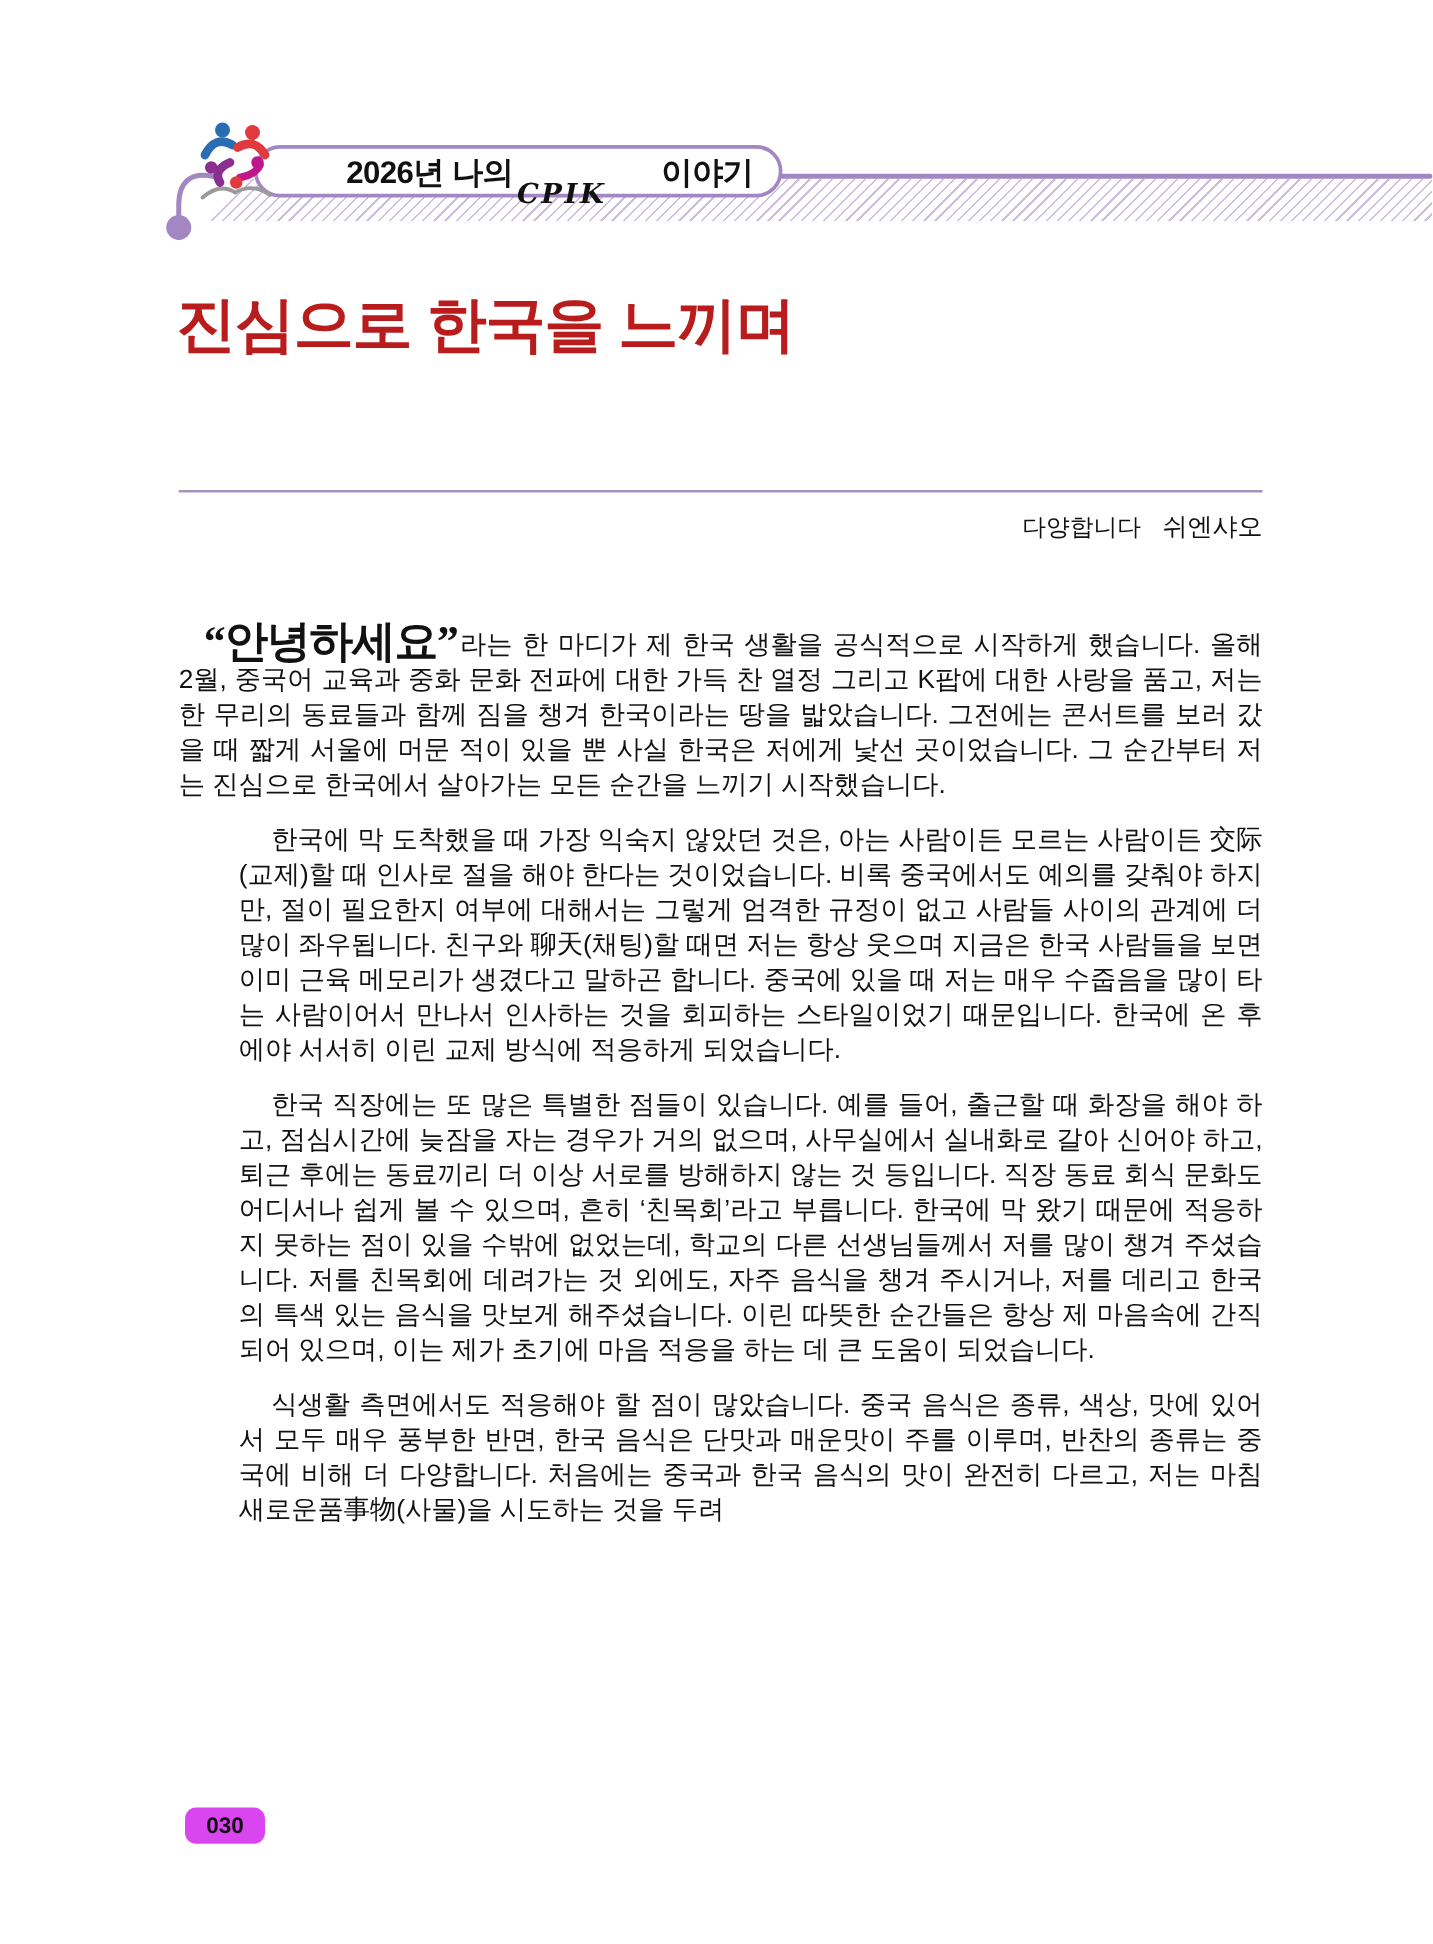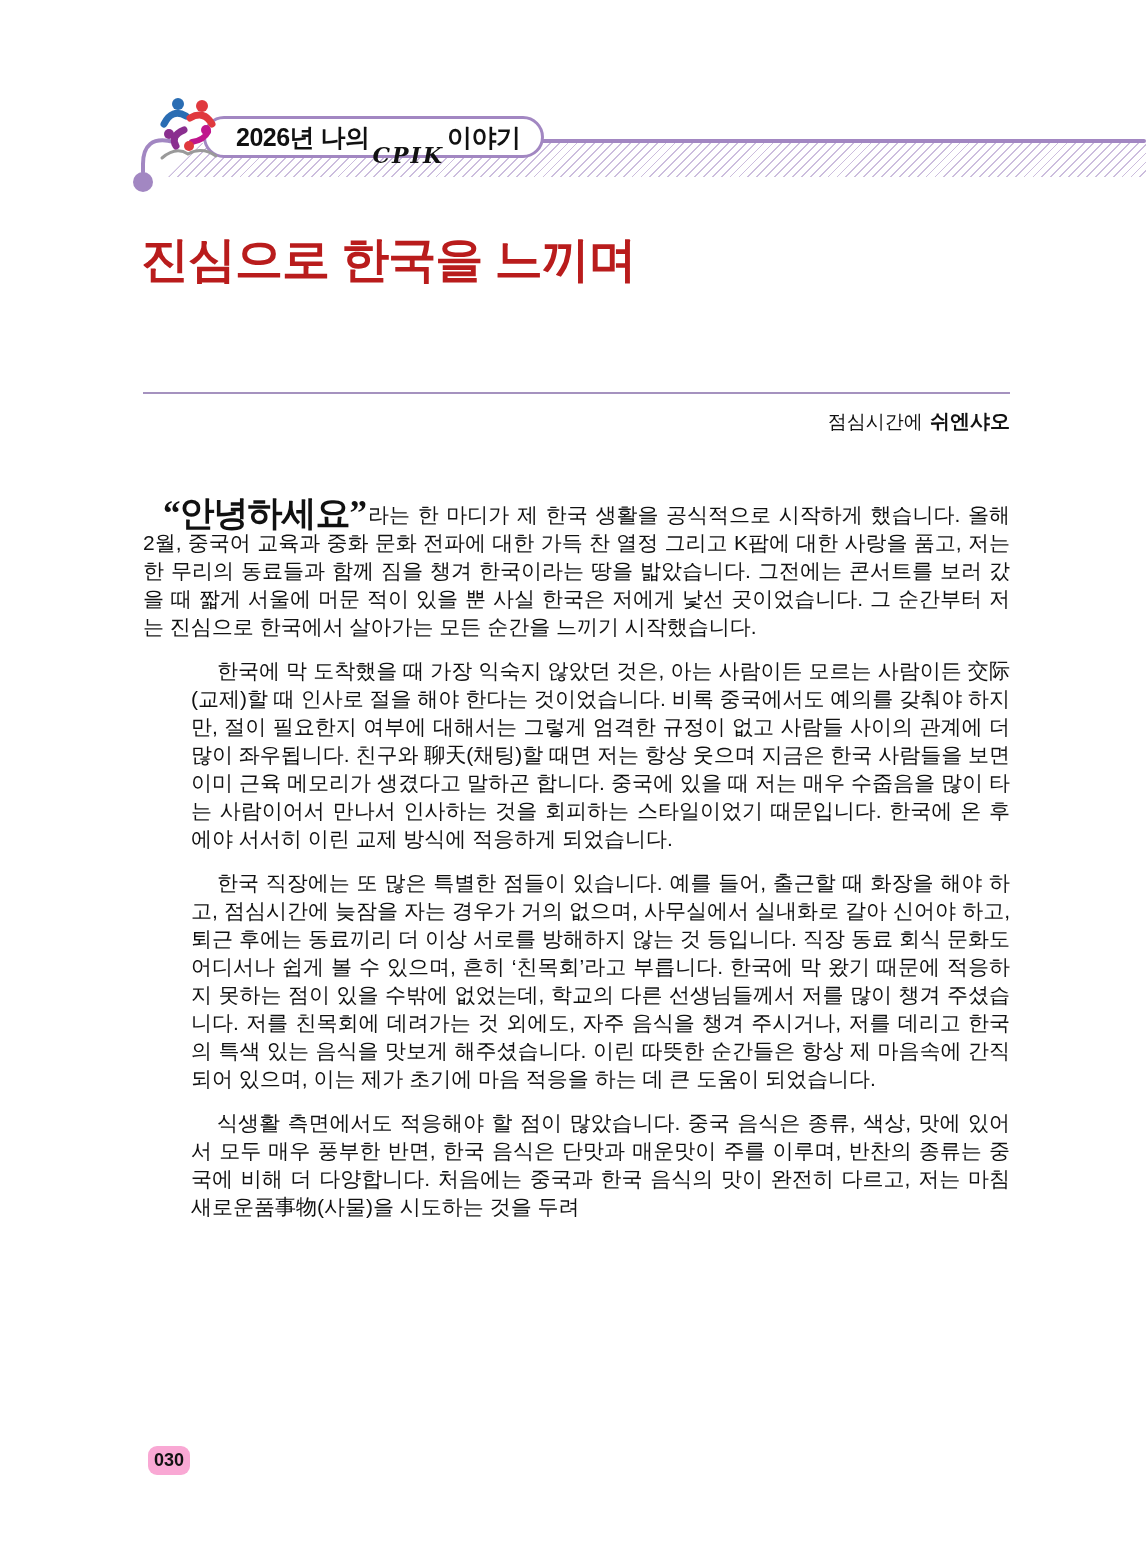--- a/index.html
+++ b/index.html
@@ -22,39 +22,39 @@
       rgba(162,135,194,0.55) 5px, rgba(162,135,194,0.55) 6.3px);
     clip-path:polygon(34px 0, 100% 0, 100% 100%, 0 100%);
   }
   .curve-svg { position:absolute; left:122px; top:128px; }
   .badge-pill {
     position:absolute; left:203px; top:116px; height:36px;
     background:#ffffff; border:3px solid #a287c2; border-radius:21px;
     display:flex; align-items:center; padding:0 20px 0 30px;
     z-index:2; white-space:nowrap;
   }
-  .badge-pill .txt { font-size:25px; font-weight:bold; color:#111; letter-spacing:-0.5px; }
+  .badge-pill .txt { font-size:25px; font-weight:bold; color:#111; letter-spacing:-0.5px;margin-left:41px; }
   .badge-pill .brand {
     font-family:"DejaVu Serif","Liberation Serif",serif;
     font-style:italic; font-weight:bold; font-size:22px; letter-spacing:2px; padding:0 3px;margin-top:36px;
   }
   .logo-svg { position:absolute; left:156px; top:94px; z-index:3; }
 
   
   .article-title {
     position:absolute; left:141px; top:228px; width:900px;
     font-size:48px; font-weight:bold; color:#b91c1c; letter-spacing:-1px;
     margin:0;
   }
   .divider { position:absolute; left:143px; top:392px; width:867px; height:2px; background:#a592bf; }
   .byline {
     position:absolute; left:143px; top:408px; width:867px;
     text-align:right; font-size:19px; color:#111;
   }
-  .byline .author { font-weight:bold; margin-left:2px; font-size:20px; }
+  .byline .author { font-weight:normal; margin-left:12px; font-size:20px; }
 
   .body-text { position:absolute; left:143px; top:500px; width:867px; }
   .body-text p {
     font-size:21px; line-height:28px; text-align:justify;
     margin:0 0 16px 0; color:#111;
   }
   p.intro { text-indent:20px; }
   .lead-quote {
     font-family:"Liberation Serif","DejaVu Serif",serif;
     font-size:35px; font-weight:bold; letter-spacing:-1px;
@@ -62,21 +62,21 @@
   }
   .section-heading {
     font-size:22px; font-weight:bold; color:#111;
     margin:30px 0 20px 0;
   }
   p.body-par { text-indent:26px;margin-left:48px; }
 
   
   .page-pill {
     position:absolute; left:148px; top:1446px;
-    background:#f9a8d4; border-radius:9px; padding:4px 6px;
+    background:#d946ef; border-radius:9px; padding:4px 17px;
     font-size:18px; font-weight:bold; color:#111;
   }
 </style>
 </head>
 <body>
 
 <div class="masthead">
 
   <svg class="curve-svg" width="80" height="80" viewBox="0 0 80 80">
     <path d="M 52 14 C 30 8, 21 18, 21 36 L 21 44" fill="none" stroke="#a287c2" stroke-width="4" stroke-linecap="round"></path>
@@ -104,21 +104,21 @@
     <path d="M36 48 Q48 46 52 38" fill="none" stroke="#c0168c" stroke-width="6" stroke-linecap="round"></path>
     <circle cx="33" cy="52" r="5" fill="#e0393e"></circle>
   </svg>
 </div>
 
 <h1 class="article-title">진심으로 한국을 느끼며</h1>
 
 <div class="divider"></div>
 
 <div class="byline">
-  <span class="school">점심시간에</span>
+  <span class="school">다양합니다</span>
   <span class="author">쉬엔샤오</span>
 </div>
 
 <div class="body-text">
   <p class="intro"><span class="lead-quote">“안녕하세요”</span><span>라는 한 마디가 제 한국 생활을 공식적으로 시작하게 했습니다. 올해 2월, 중국어 교육과 중화 문화 전파에 대한 가득 찬 열정 그리고 K팝에 대한 사랑을 품고, 저는 한 무리의 동료들과 함께 짐을 챙겨 한국이라는 땅을 밟았습니다. 그전에는 콘서트를 보러 갔을 때 짧게 서울에 머문 적이 있을 뿐 사실 한국은 저에게 낯선 곳이었습니다. 그 순간부터 저는 진심으로 한국에서 살아가는 모든 순간을 느끼기 시작했습니다.</span></p>
 
 
   <p class="body-par">한국에 막 도착했을 때 가장 익숙지 않았던 것은, 아는 사람이든 모르는 사람이든 交际(교제)할 때 인사로 절을 해야 한다는 것이었습니다. 비록 중국에서도 예의를 갖춰야 하지만, 절이 필요한지 여부에 대해서는 그렇게 엄격한 규정이 없고 사람들 사이의 관계에 더 많이 좌우됩니다. 친구와 聊天(채팅)할 때면 저는 항상 웃으며 지금은 한국 사람들을 보면 이미 근육 메모리가 생겼다고 말하곤 합니다. 중국에 있을 때 저는 매우 수줍음을 많이 타는 사람이어서 만나서 인사하는 것을 회피하는 스타일이었기 때문입니다. 한국에 온 후에야 서서히 이린 교제 방식에 적응하게 되었습니다.</p>
   <p class="body-par">한국 직장에는 또 많은 특별한 점들이 있습니다. 예를 들어, 출근할 때 화장을 해야 하고, 점심시간에 늦잠을 자는 경우가 거의 없으며, 사무실에서 실내화로 갈아 신어야 하고, 퇴근 후에는 동료끼리 더 이상 서로를 방해하지 않는 것 등입니다. 직장 동료 회식 문화도 어디서나 쉽게 볼 수 있으며, 흔히 ‘친목회’라고 부릅니다. 한국에 막 왔기 때문에 적응하지 못하는 점이 있을 수밖에 없었는데, 학교의 다른 선생님들께서 저를 많이 챙겨 주셨습니다. 저를 친목회에 데려가는 것 외에도, 자주 음식을 챙겨 주시거나, 저를 데리고 한국의 특색 있는 음식을 맛보게 해주셨습니다. 이린 따뜻한 순간들은 항상 제 마음속에 간직되어 있으며, 이는 제가 초기에 마음 적응을 하는 데 큰 도움이 되었습니다.</p>
   <p class="body-par">식생활 측면에서도 적응해야 할 점이 많았습니다. 중국 음식은 종류, 색상, 맛에 있어서 모두 매우 풍부한 반면, 한국 음식은 단맛과 매운맛이 주를 이루며, 반찬의 종류는 중국에 비해 더 다양합니다. 처음에는 중국과 한국 음식의 맛이 완전히 다르고, 저는 마침 새로운품事物(사물)을 시도하는 것을 두려</p>

